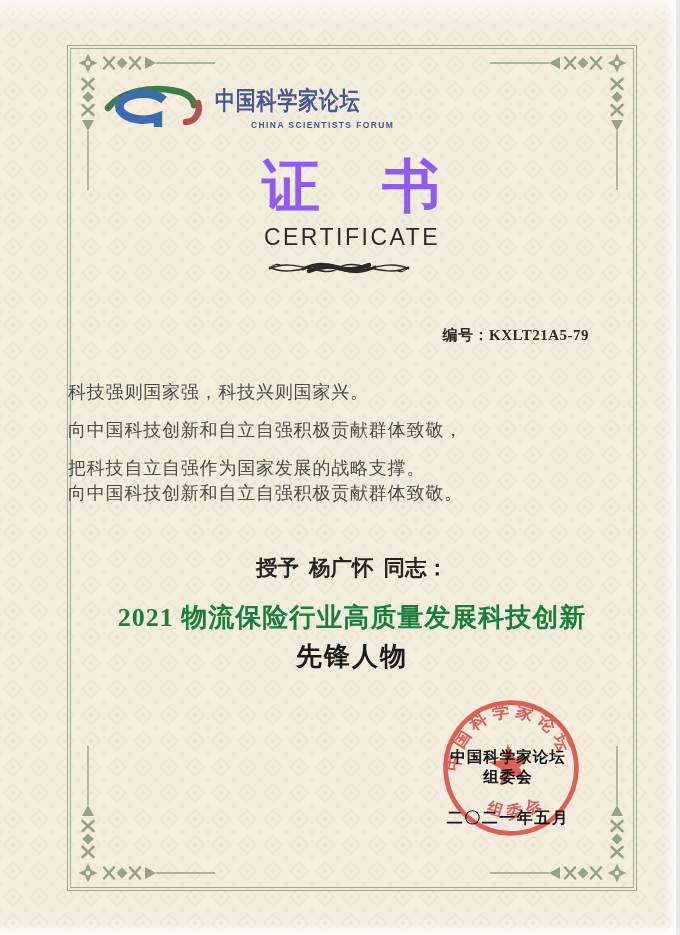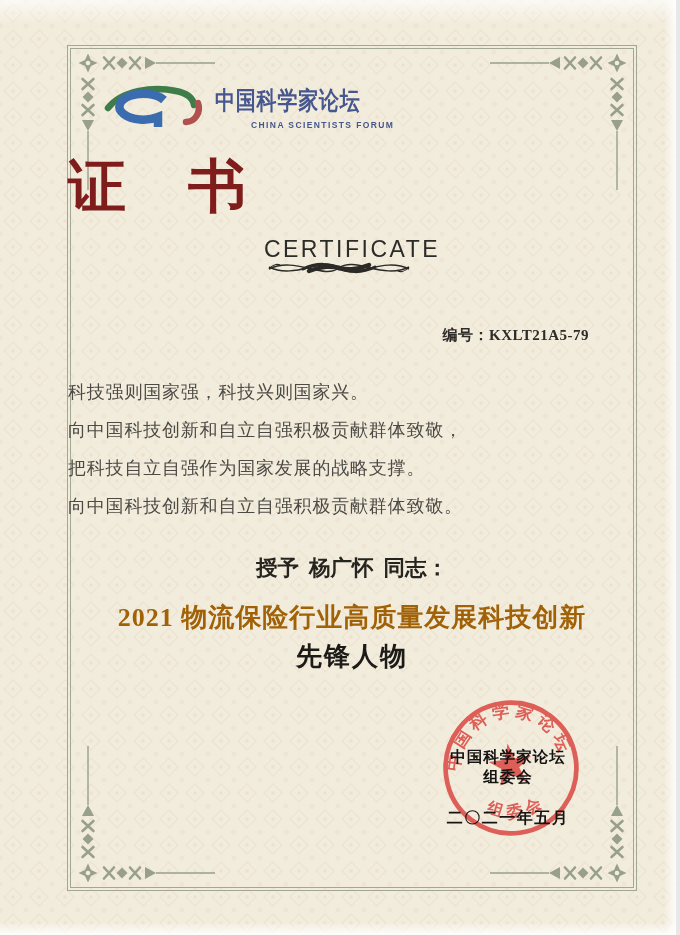--- a/index.html
+++ b/index.html
@@ -20,36 +20,36 @@
   .c-bl{left:75px;top:746px;transform:scaleY(-1);}
   .c-br{left:490px;top:746px;transform:scale(-1,-1);}
   
   .logo{left:102px;top:84px;display:flex;align-items:flex-start;gap:9px;}
   .logo-text{display:flex;flex-direction:column;}
   .logo-zh{font-family:"Liberation Sans","DejaVu Sans",sans-serif;font-weight:700;font-size:25px;
            color:#46568e;white-space:nowrap;transform:scaleX(.8);transform-origin:left top;letter-spacing:1px;}
   .logo-en{font-family:"Liberation Sans","DejaVu Sans",sans-serif;font-weight:700;font-size:8.5px;
            color:#46568e;letter-spacing:1.4px;margin-top:3px;margin-left:36px;white-space:nowrap;}
   
-  .title-zh{left:68px;top:148px;width:568px;text-align:left;font-size:58px;font-weight:900;
-            color:#7f1d1d;letter-spacing:2px;}
+  .title-zh{left:68px;top:148px;width:568px;text-align:center;font-size:58px;font-weight:900;
+            color:#8b5cf6;letter-spacing:2px;}
   .title-en{left:68px;top:224px;width:568px;text-align:center;
             font-family:"Liberation Sans","DejaVu Sans",sans-serif;font-size:23px;font-weight:500;
-            color:#2b2b28;letter-spacing:2.5px;margin-top:12px;}
+            color:#2b2b28;letter-spacing:2.5px;}
   .flourish{left:265px;top:252px;}
   
   .serial{top:326px;right:87px;font-size:15px;font-weight:700;color:#2e2c28;letter-spacing:.5px;white-space:nowrap;}
   
   .quote{left:68px;width:568px;margin:0;font-size:18px;font-weight:500;
          color:#4c4a45;letter-spacing:.8px;white-space:nowrap;}
-  .q1{top:380px;} .q2{top:418px;} .q3{top:456px;} .q4{top:494px;}
+  .q1{top:380px;} .q2{top:418px;} .q3{top:456px;} .q4{top:481px;}
   
   .grant{left:68px;top:553px;width:568px;text-align:center;font-size:21.5px;font-weight:600;color:#26241f;white-space:nowrap;}
   .grant .nm{margin:0 10px;}
-  .award1{left:68px;top:600px;width:568px;text-align:center;font-size:26px;font-weight:800;color:#a16207;letter-spacing:1px;white-space:nowrap;}
+  .award1{left:68px;top:600px;width:568px;text-align:center;font-size:26px;font-weight:800;color:#15803d;letter-spacing:1px;white-space:nowrap;}
   .award2{left:68px;top:639px;width:568px;text-align:center;font-size:26px;font-weight:800;color:#1c1b18;letter-spacing:2px;}
   
   .seal-svg{left:436px;top:693px;transform:rotate(-8deg);}
   .seal-org{left:412px;top:747px;width:192px;text-align:center;color:#151413;}
   .seal-org .l{font-size:15.5px;font-weight:700;line-height:20px;letter-spacing:1px;}
   .seal-org .d{font-size:16px;font-weight:600;margin-top:21px;letter-spacing:1.5px;white-space:nowrap;}
 </style>
 </head>
 <body>
 

